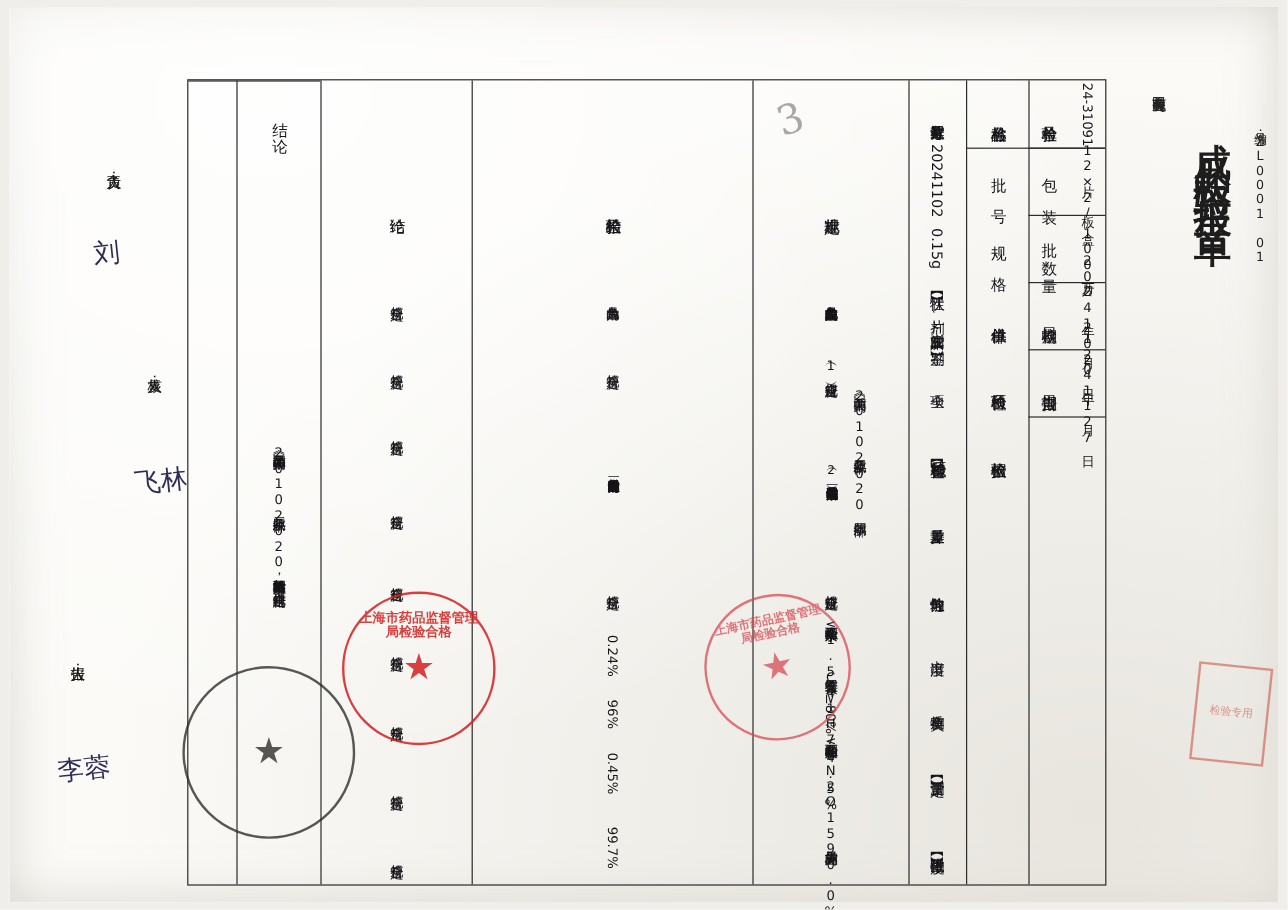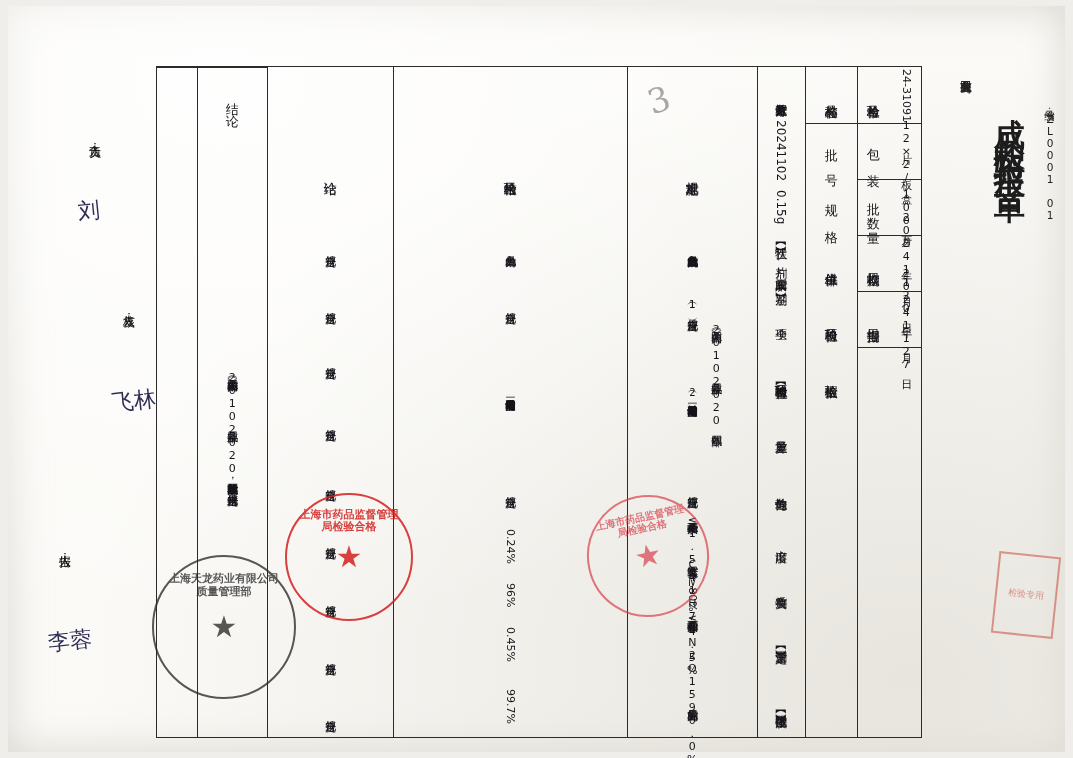--- a/index.html
+++ b/index.html
@@ -411,24 +411,20 @@
   <div id="stamp-red-2" class="stamp">
     <span class="star">★</span>
     <span class="ring-text" style="
        position:absolute;inset:10px;border-radius:50%;
        display:flex;align-items:flex-start;justify-content:center;
        font-size:10px;font-weight:700;padding-top:4px;text-align:center;line-height:1.1;">上海市药品监督管理局检验合格</span>
   </div>
 
   <div id="stamp-black" class="stamp">
     <span class="star">★</span>
-    <span class="ring-text" style="
-       position:absolute;inset:12px;border-radius:50%;
-       display:flex;align-items:flex-start;justify-content:center;
-       font-size:11px;font-weight:700;padding-top:4px;text-align:center;line-height:1.15;">上海天龙药业有限公司质量管理部</span>
   </div>
 
   <div id="stamp-corner">
     <span class="cc">检验专用</span>
   </div>
 
   <div class="sig-label v" style="left:78px;top:130px;">负责人：</div>
   <div class="ink" style="left:70px;top:190px;">刘</div>
 
   <div class="sig-label v" style="left:112px;top:300px;">复核人：</div>

